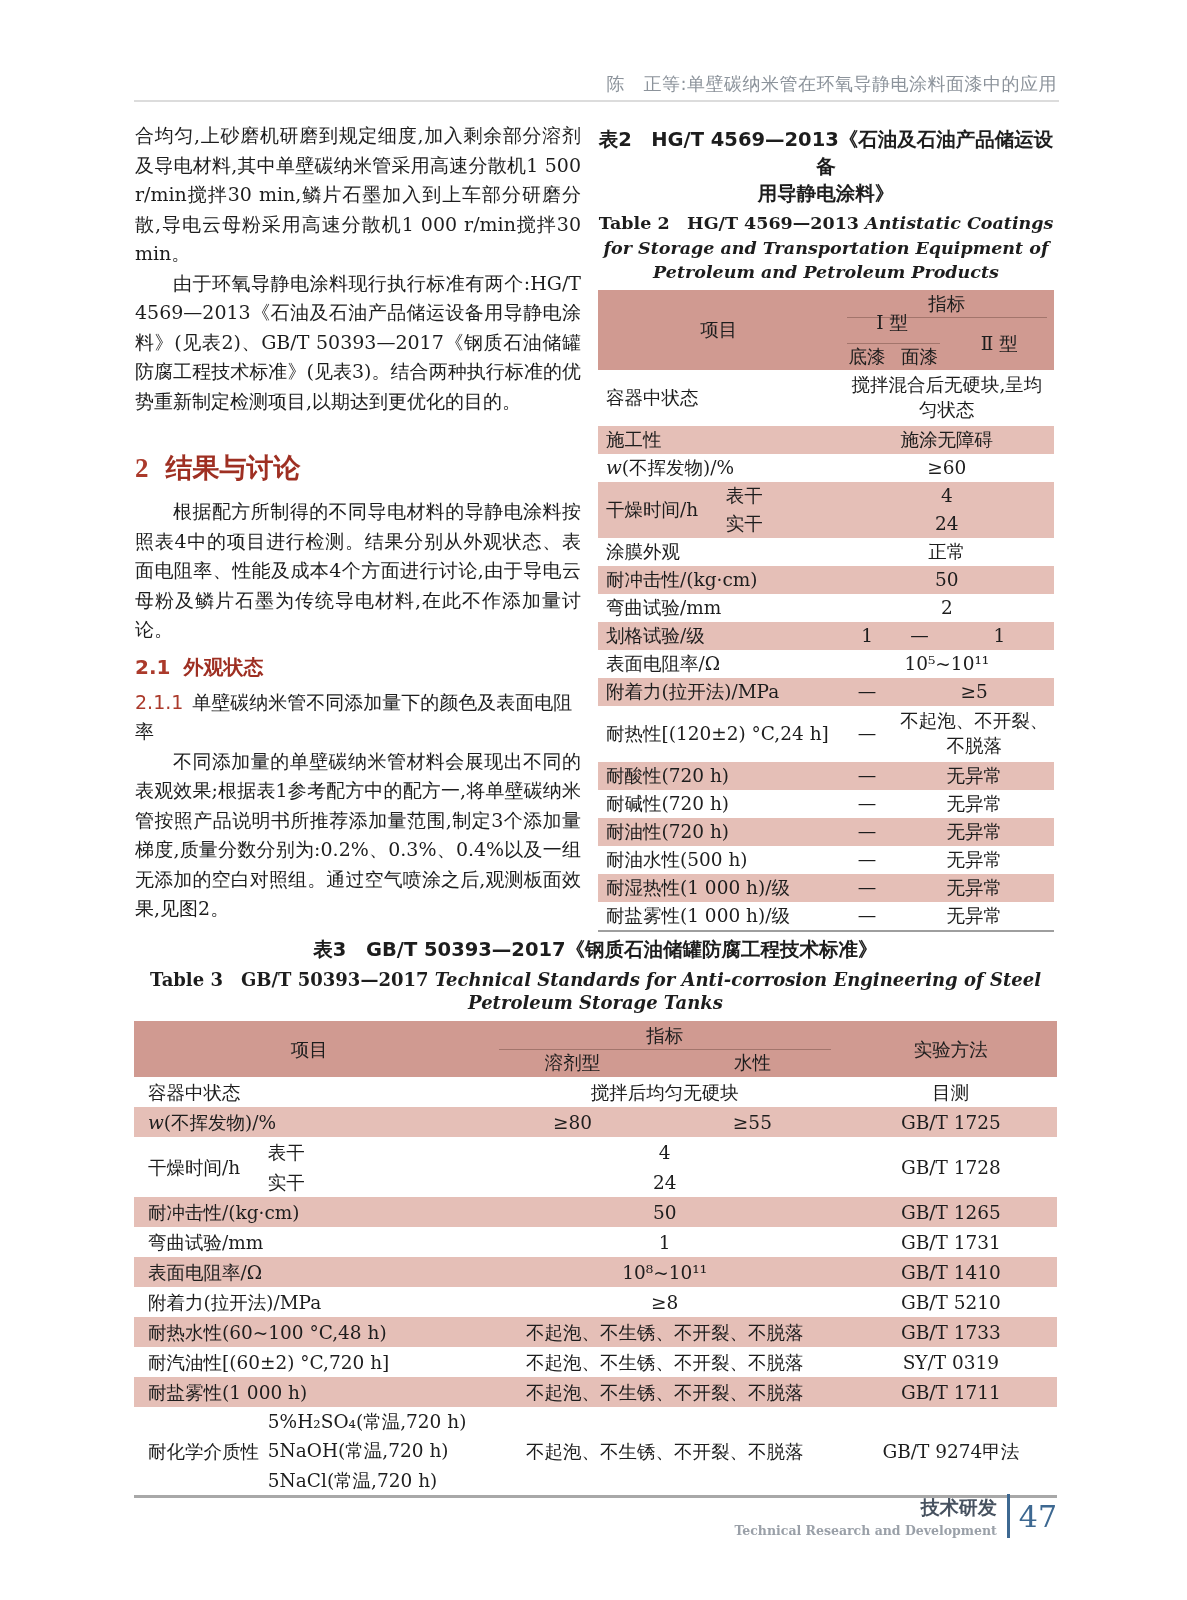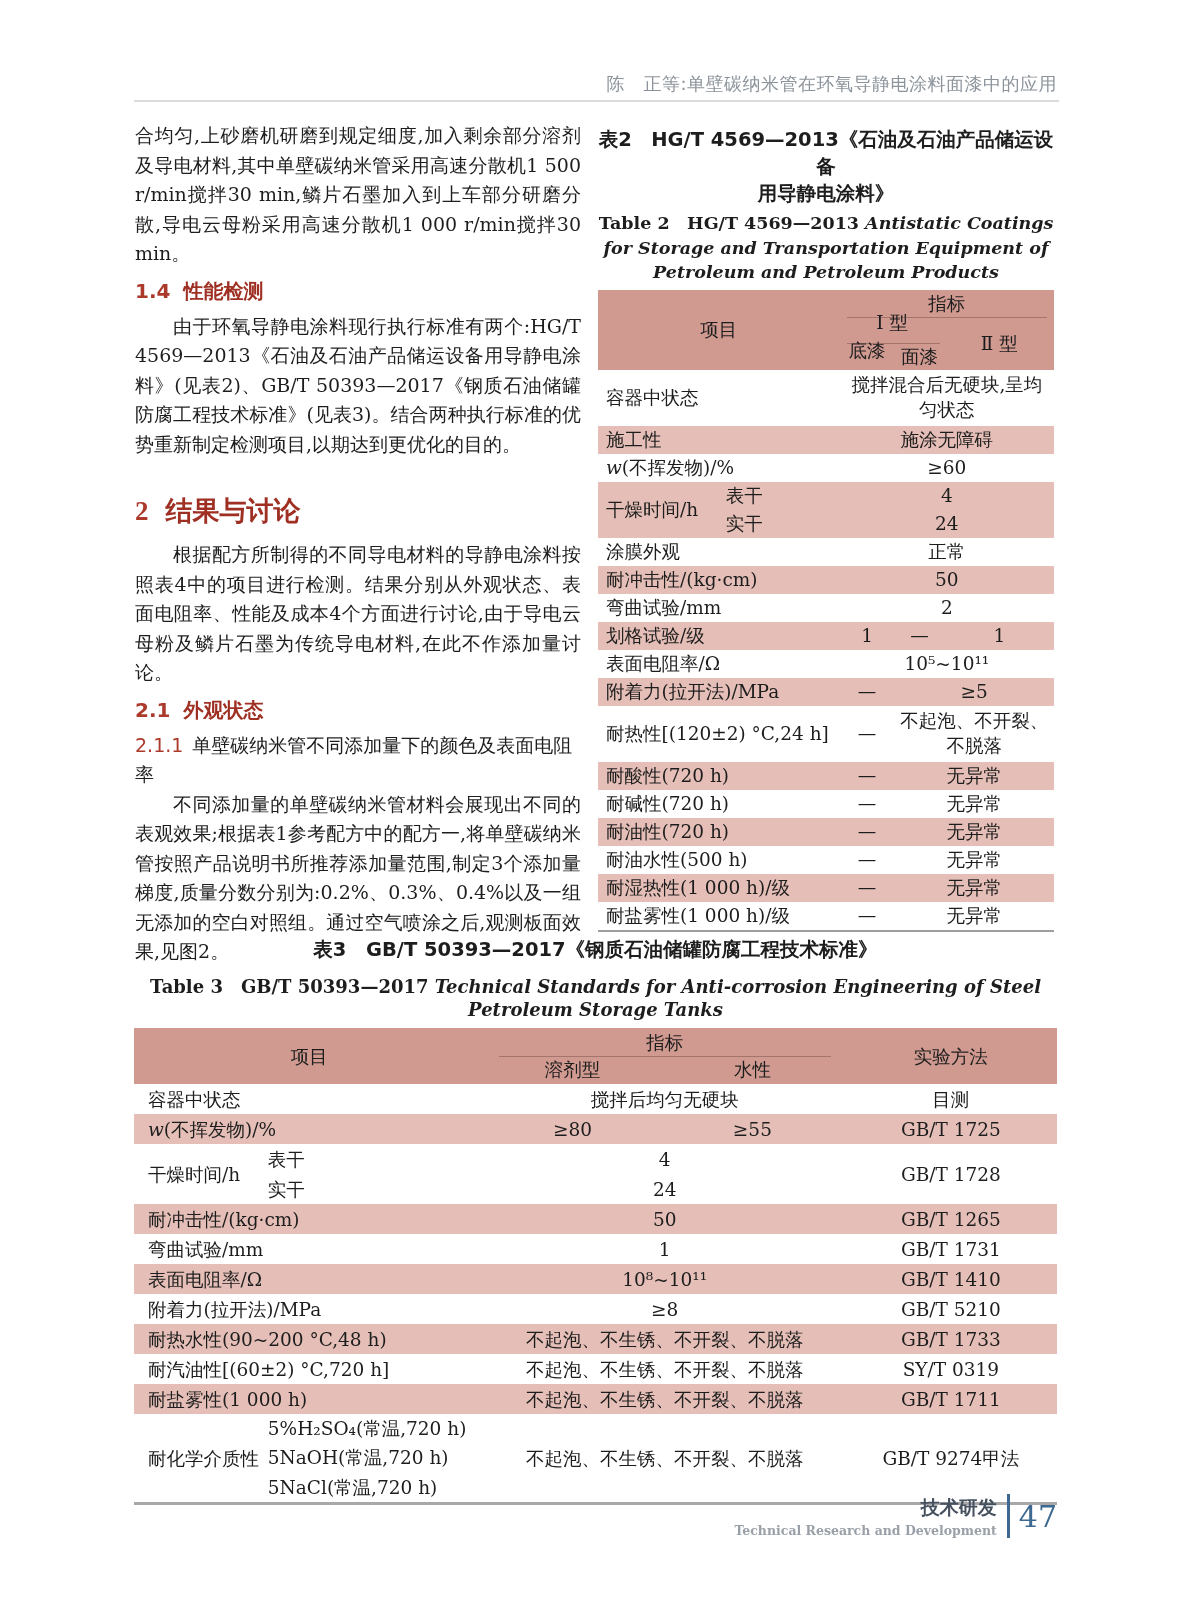--- a/index.html
+++ b/index.html
@@ -42,21 +42,21 @@
   .cap-en{font-size:17.5px;font-weight:bold;text-align:center;line-height:24.5px;margin-top:4px;margin-bottom:5px}
   .cap-en i{font-style:italic}
 
   .t2-head{position:relative;height:80px;background:var(--pinkD);font-size:18.5px}
   .hcell{position:absolute;display:flex;align-items:center;justify-content:center}
   .t2-item{left:0;top:0;width:53%;height:100%}
   .t2-index{left:53%;top:0;width:47%;height:27px}
   .t2-r1{position:absolute;left:54.5%;right:1.5%;top:27px;height:1px;background:var(--hairline)}
   .t2-type1{left:53%;top:20px;width:23%;height:26px}
   .t2-r2{position:absolute;left:54.5%;top:53px;width:20.5%;height:1px;background:var(--hairline)}
-  .t2-primer{left:53%;top:47px;width:12%;height:27px}
+  .t2-primer{left:53%;top:53px;width:12%;height:27px}
   .t2-topcoat{left:65%;top:53px;width:11%;height:27px}
   .t2-type2{left:76%;top:27px;width:24%;height:53px}
 
   .t2-row{display:flex;height:28px;font-size:18.5px}
   .t2-row.tall{height:56px}
   .t2-row.pink{background:var(--pinkL)}
   .t2-label{width:53%;display:flex;align-items:center;padding-left:8px}
   .t2-label.narrow{width:28%}
   .t2-subcol{width:25%;display:flex;flex-direction:column}
   .t2-subcol>div{flex:1;display:flex;align-items:center}
@@ -67,21 +67,21 @@
   .t2-c.c2{width:11%}
   .t2-c.c3{width:24%}
   .t2-c.span3{width:47%}
   .t2-c.span23{width:35%}
   .t2-c.wrap{line-height:1.32;padding:2px 4px}
   .t-bottom{height:2px;background:#9e9e9e}
 
   
   .t3-block{position:absolute;left:134px;top:936px;width:923px}
   .t3-capzh{font-family:"DejaVu Sans","Liberation Sans",sans-serif;font-weight:bold;font-size:19.5px;text-align:center}
-  .t3-capen{font-size:18px;font-weight:bold;text-align:center;margin-top:12px;margin-bottom:8px}
+  .t3-capen{font-size:18px;font-weight:bold;text-align:center;margin-top:5px;margin-bottom:8px}
   .t3-capen i{font-style:italic}
   .t3-head{position:relative;height:56px;background:var(--pinkD);font-size:18.5px}
   .t3-item{left:0;top:0;width:38%;height:100%}
   .t3-index{left:38%;top:0;width:39%;height:28px}
   .t3-r1{position:absolute;left:39.5%;top:28px;width:36%;height:1px;background:var(--hairline)}
   .t3-solvent{left:38%;top:28px;width:19%;height:26px}
   .t3-water{left:57%;top:28px;width:20%;height:26px}
   .t3-method-h{left:77%;top:0;width:23%;height:100%}
 
   .t3-row{display:flex;height:30px;font-size:18.5px}
@@ -114,21 +114,20 @@
 
 <div class="page">
 
   <div class="pg-header">
     <span>陈　正等:单壁碳纳米管在环氧导静电涂料面漆中的应用</span>
   </div>
   <div class="pg-rule"></div>
 
   <div class="col-left">
     <p class="body-p">合均匀,上砂磨机研磨到规定细度,加入剩余部分溶剂及导电材料,其中单壁碳纳米管采用高速分散机1 500 r/min搅拌30 min,鳞片石墨加入到上车部分研磨分散,导电云母粉采用高速分散机1 000 r/min搅拌30 min。</p>
-    <h3 class="sec"><span class="sec-num">1.4</span><span>性能检测</span></h3>
     <p class="body-p indent">由于环氧导静电涂料现行执行标准有两个:HG/T 4569—2013《石油及石油产品储运设备用导静电涂料》(见表2)、GB/T 50393—2017《钢质石油储罐防腐工程技术标准》(见表3)。结合两种执行标准的优势重新制定检测项目,以期达到更优化的目的。</p>
     <h2 class="chap"><span class="chap-num">2</span><span>结果与讨论</span></h2>
     <p class="body-p indent">根据配方所制得的不同导电材料的导静电涂料按照表4中的项目进行检测。结果分别从外观状态、表面电阻率、性能及成本4个方面进行讨论,由于导电云母粉及鳞片石墨为传统导电材料,在此不作添加量讨论。</p>
     <h3 class="sec"><span class="sec-num">2.1</span><span>外观状态</span></h3>
     <p class="subsec"><span class="sub-num">2.1.1</span><span>单壁碳纳米管不同添加量下的颜色及表面电阻率</span></p>
     <p class="body-p indent">不同添加量的单壁碳纳米管材料会展现出不同的表观效果;根据表1参考配方中的配方一,将单壁碳纳米管按照产品说明书所推荐添加量范围,制定3个添加量梯度,质量分数分别为:0.2%、0.3%、0.4%以及一组无添加的空白对照组。通过空气喷涂之后,观测板面效果,见图2。</p>
   </div>
 
   <div class="col-right">
     <div class="cap-zh">
@@ -287,21 +286,21 @@
           <div class="t3-label">表面电阻率/Ω</div>
           <div class="t3-val">10⁸~10¹¹</div>
           <div class="t3-method">GB/T 1410</div>
         </div>
         <div class="t3-row white">
           <div class="t3-label">附着力(拉开法)/MPa</div>
           <div class="t3-val">≥8</div>
           <div class="t3-method">GB/T 5210</div>
         </div>
         <div class="t3-row pink">
-          <div class="t3-label">耐热水性(90~200 °C,48 h)</div>
+          <div class="t3-label">耐热水性(60~100 °C,48 h)</div>
           <div class="t3-val">不起泡、不生锈、不开裂、不脱落</div>
           <div class="t3-method">GB/T 1733</div>
         </div>
         <div class="t3-row white">
           <div class="t3-label">耐汽油性[(60±2) °C,720 h]</div>
           <div class="t3-val">不起泡、不生锈、不开裂、不脱落</div>
           <div class="t3-method">SY/T 0319</div>
         </div>
         <div class="t3-row pink">
           <div class="t3-label">耐盐雾性(1 000 h)</div>

